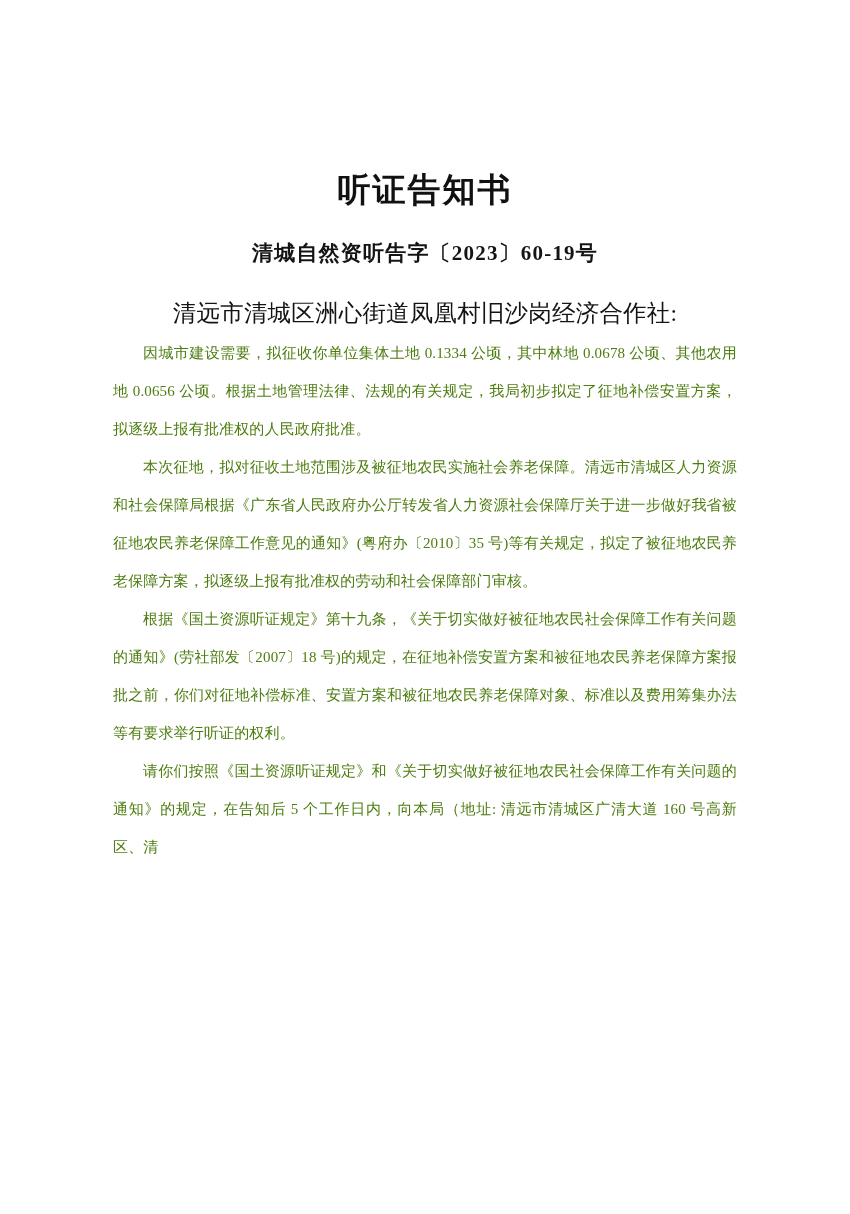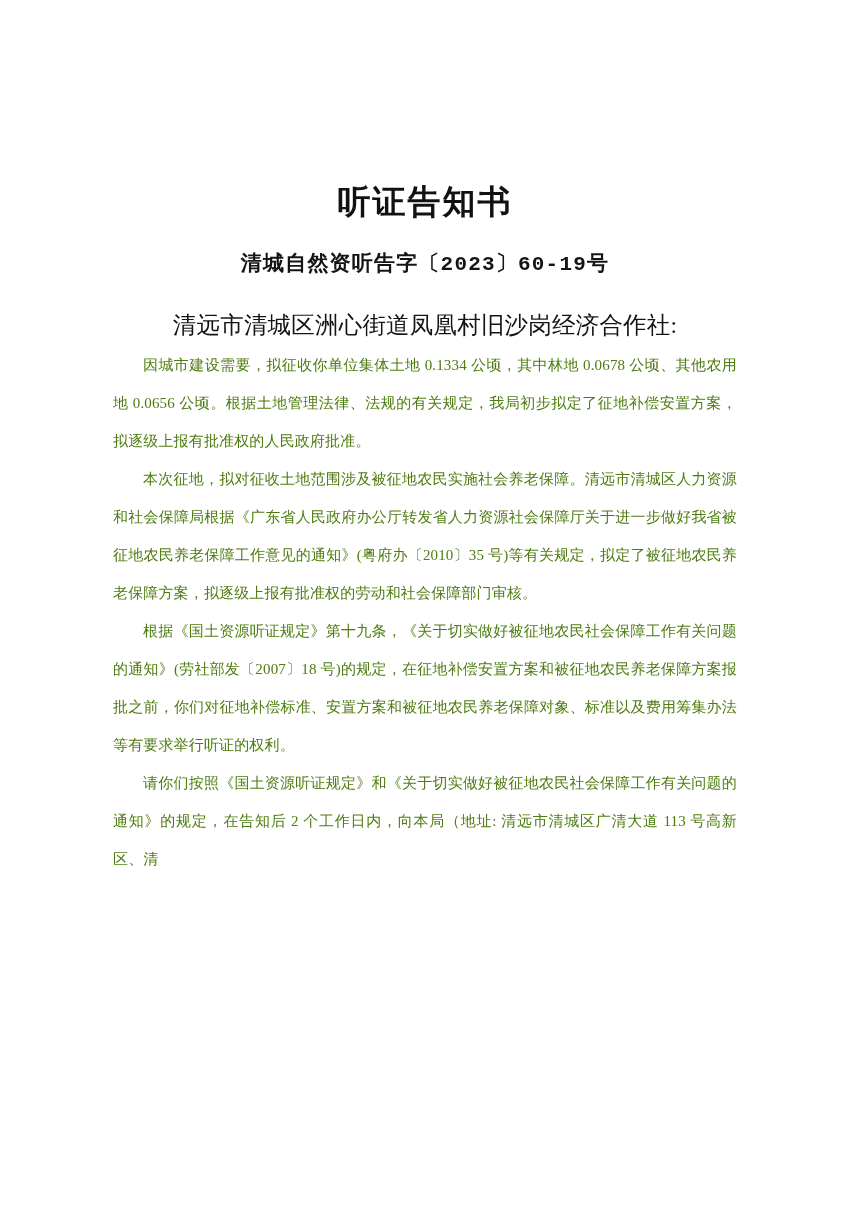--- a/index.html
+++ b/index.html
@@ -17,38 +17,37 @@
     height: 1214px;
     background: #ffffff;
     overflow: hidden;
     box-sizing: border-box;
   }
   #doc-body {
     position: absolute;
     left: 113px;
     top: 0;
     width: 624px;
-    margin-top: 12px;
   }
   .doc-title {
     margin: 0;
     padding-top: 168px;
     text-align: center;
     font-family: "Liberation Sans", "DejaVu Sans", sans-serif;
     font-weight: bold;
     font-size: 33px;
     line-height: 44px;
     letter-spacing: 2px;
     color: #111111;
   }
   .doc-number {
     margin: 0;
     padding-top: 26px;
     text-align: center;
-    font-family: Liberation Mono, monospace;
+    font-family: Liberation Serif, serif;
     font-weight: bold;
     font-size: 21px;
     line-height: 30px;
     letter-spacing: 1.2px;
     color: #141414;
   }
   .recipient {
     margin: 0;
     padding-top: 26px;
     text-align: center;
@@ -85,16 +84,16 @@
     <div class="doc-number">清城自然资听告字〔2023〕60-19号</div>
 
     <div class="recipient">清远市清城区洲心街道凤凰村旧沙岗经济合作社:</div>
 
     <p class="para">因城市建设需要，拟征收你单位集体土地 0.1334 公顷，其中林地 0.0678 公顷、其他农用地 0.0656 公顷。根据土地管理法律、法规的有关规定，我局初步拟定了征地补偿安置方案，拟逐级上报有批准权的人民政府批准。</p>
 
     <p class="para">本次征地，拟对征收土地范围涉及被征地农民实施社会养老保障。清远市清城区人力资源和社会保障局根据《广东省人民政府办公厅转发省人力资源社会保障厅关于进一步做好我省被征地农民养老保障工作意见的通知》(粤府办〔2010〕35 号)等有关规定，拟定了被征地农民养老保障方案，拟逐级上报有批准权的劳动和社会保障部门审核。</p>
 
     <p class="para">根据《国土资源听证规定》第十九条，《关于切实做好被征地农民社会保障工作有关问题的通知》(劳社部发〔2007〕18 号)的规定，在征地补偿安置方案和被征地农民养老保障方案报批之前，你们对征地补偿标准、安置方案和被征地农民养老保障对象、标准以及费用筹集办法等有要求举行听证的权利。</p>
 
-    <p class="para">请你们按照《国土资源听证规定》和《关于切实做好被征地农民社会保障工作有关问题的通知》的规定，在告知后 2 个工作日内，向本局（地址: 清远市清城区广清大道 113 号高新区、清</p>
+    <p class="para">请你们按照《国土资源听证规定》和《关于切实做好被征地农民社会保障工作有关问题的通知》的规定，在告知后 5 个工作日内，向本局（地址: 清远市清城区广清大道 160 号高新区、清</p>
 
   </div>
 </div>
 
 </body></html>

